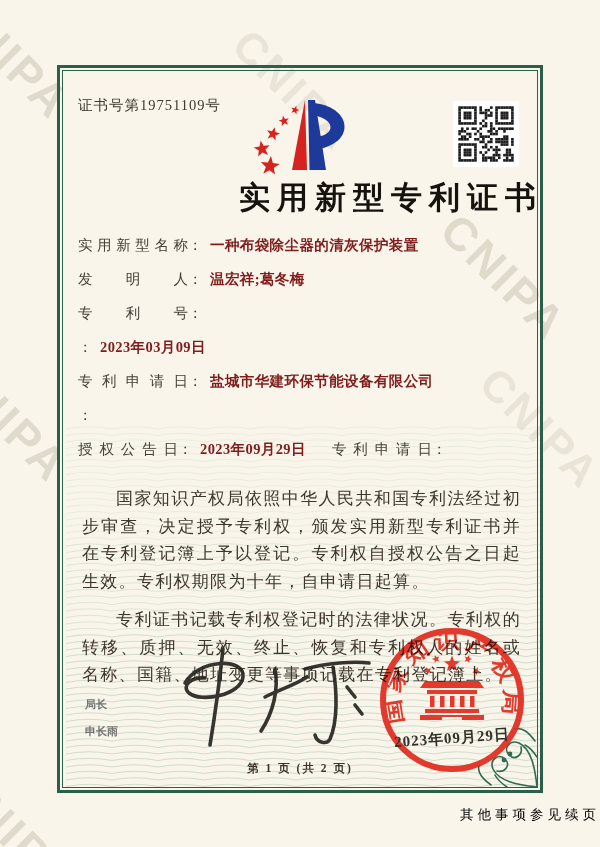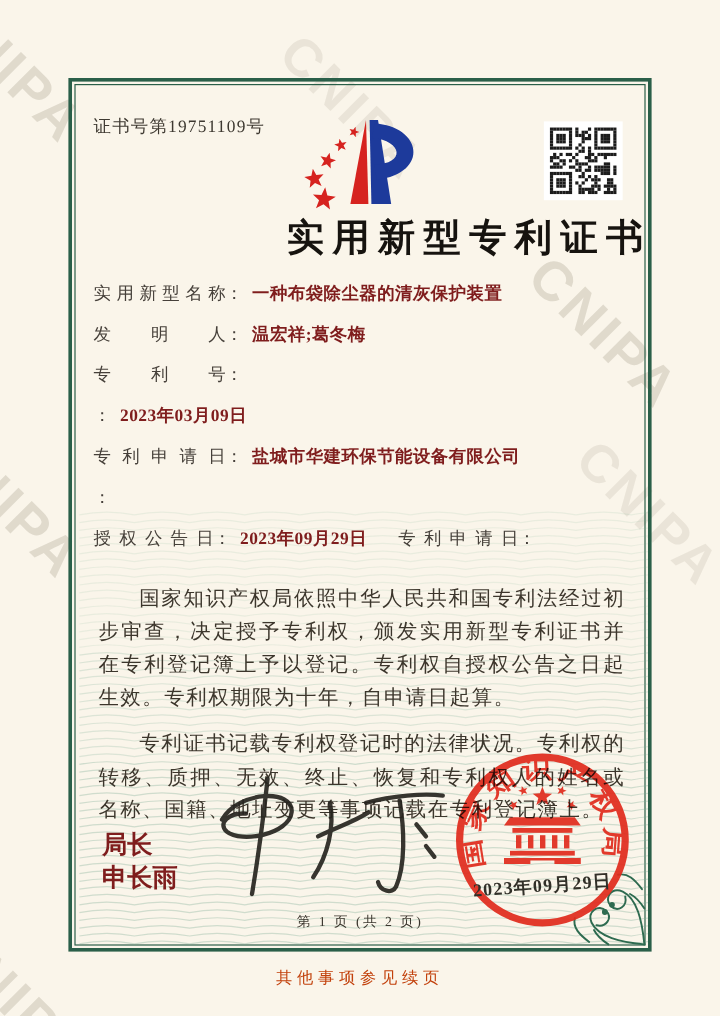--- a/index.html
+++ b/index.html
@@ -24,27 +24,27 @@
   .lbl{width:110px;flex:none;text-align:justify;text-align-last:justify;color:#46403a}
   .lbl.sm{width:100px}
   .col{flex:none;width:14px;margin-right:8px;color:#46403a}
   .val{font-weight:700;color:#7f1d1d;letter-spacing:.4px}
   .val .l2{display:block}
   .spacer{flex:none;width:26px}
   .paras{position:absolute;left:25px;right:22px;top:420px;font-size:17px;line-height:1.62;
          letter-spacing:1.3px;color:#3c362c;text-align:justify}
   .paras p{margin:0 0 11px;text-indent:2em}
   .signer{position:absolute;left:28px;top:626px;font-family:"Liberation Sans","DejaVu Sans",sans-serif;
-          font-size:21px;font-weight:700;color:#7f1d1d;line-height:27px}
+          font-size:11px;font-weight:700;color:#737373;line-height:27px}
   .sig{position:absolute;left:100px;top:578px;width:230px;height:112px}
   .seal{position:absolute;left:313px;top:553px;width:164px;height:164px;mix-blend-mode:multiply;opacity:.93}
-  .pageno{position:absolute;left:0;right:0;top:696px;text-align:center;font-size:11.5px;font-weight:400;
+  .pageno{position:absolute;left:0;right:0;top:696px;text-align:center;font-size:11.5px;font-weight:700;
           letter-spacing:2px;color:#3a352d}
-  .note{position:absolute;left:0;right:0;top:806px;text-align:center;font-size:13.5px;letter-spacing:4px;
-        color:#c2410c;z-index:2}
+  .note{position:absolute;left:0;right:0;top:806px;text-align:right;font-size:13.5px;letter-spacing:4px;
+        color:#000000;z-index:2}
   .flourish{position:absolute;right:-3px;bottom:-3px;width:96px;height:96px}
 </style>
 </head>
 <body>
 
 <div class="wm" style="left:-28px;top:-18px">CNIPA</div>
 <div class="wm light" style="left:258px;top:20px;font-size:44px">CNIPA</div>
 <div class="wm" style="left:468px;top:203px">CNIPA</div>
 <div class="wm" style="left:-30px;top:345px">CNIPA</div>
 <div class="wm light" style="left:505px;top:358px;font-size:44px">CNIPA</div>

